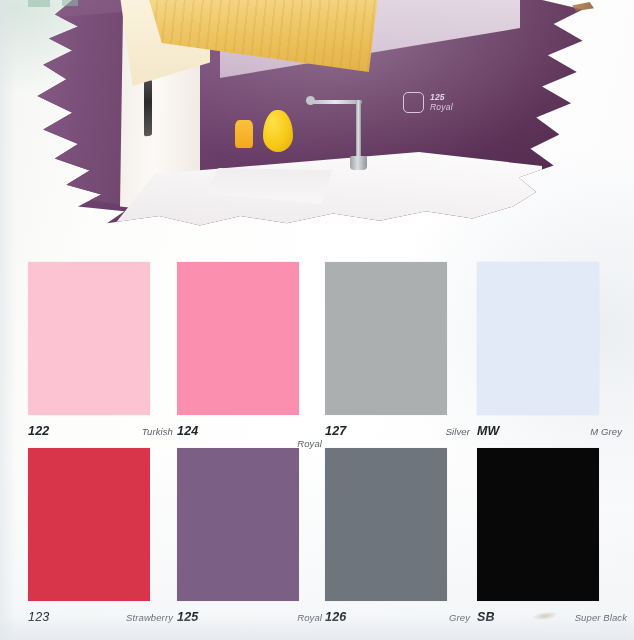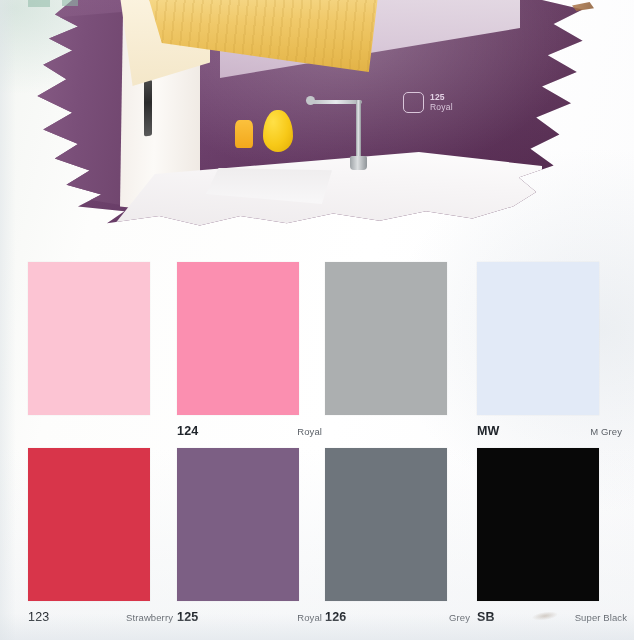--- a/index.html
+++ b/index.html
@@ -7,20 +7,21 @@
     width:634px;height:640px;
     background:#fbfbfb;
     font-family:"Liberation Sans", sans-serif;
     overflow:hidden;
     position:relative;
   }
   .page{
     position:absolute;inset:0;
     background:
       linear-gradient(103deg,#f4f6f3 0%,#fdfdfc 18%,#ffffff 55%,#fbfbfc 100%);
+    font-style: italic;
   }
   
   .paper-tint{
     position:absolute;inset:0;
     background:
       radial-gradient(ellipse 220px 120px at 12px 8px, rgba(150,190,175,.30), rgba(150,190,175,0) 72%),
       radial-gradient(ellipse 300px 260px at 600px 330px, rgba(205,214,222,.35), rgba(205,214,222,0) 70%),
       linear-gradient(180deg, rgba(255,255,255,0) 70%, rgba(236,239,242,.55) 100%);
     pointer-events:none;
   }
@@ -268,31 +269,39 @@
 
   <div class="tan-speck"></div>
   <div class="green-speck" style="left:28px;top:0px;width:22px;height:7px;"></div>
   <div class="green-speck" style="left:62px;top:0px;width:16px;height:6px;"></div>
 
   <div class="swatch-grid">
 
     <div class="swatch-cell" style="left:28px;top:10px;">
       <div class="swatch-chip" style="background:#fcc4d3;"></div>
     </div>
+    <div class="swatch-row" style="left:28px;top:172px;">
+      <span class="sw-code" style="font-weight: bold;">122</span>
+      <span class="sw-name">Turkish</span>
+    </div>
 
     <div class="swatch-cell" style="left:177px;top:10px;">
       <div class="swatch-chip" style="background:#fb8fb0;"></div>
     </div>
-    <div class="swatch-row" style="left:177px;top:172px;">
+    <div class="swatch-row" style="left:177px;top:172px;flex-direction:column;">
       <span class="sw-code" style="font-weight: bold;">124</span>
       <span class="sw-name">Royal</span>
     </div>
 
     <div class="swatch-cell" style="left:325px;top:10px;">
       <div class="swatch-chip" style="background:#acafb0;"></div>
+    </div>
+    <div class="swatch-row" style="left:325px;top:172px;">
+      <span class="sw-code" style="font-weight: bold;">127</span>
+      <span class="sw-name">Silver</span>
     </div>
 
     <div class="swatch-cell" style="left:477px;top:10px;">
       <div class="swatch-chip" style="background:#e2eaf7;"></div>
     </div>
     <div class="swatch-row" style="left:477px;top:172px;width:145px;gap:39px;">
       <span class="sw-code" style="font-weight: bold;">MW</span>
       <span class="sw-name">M Grey</span>
     </div>
 

